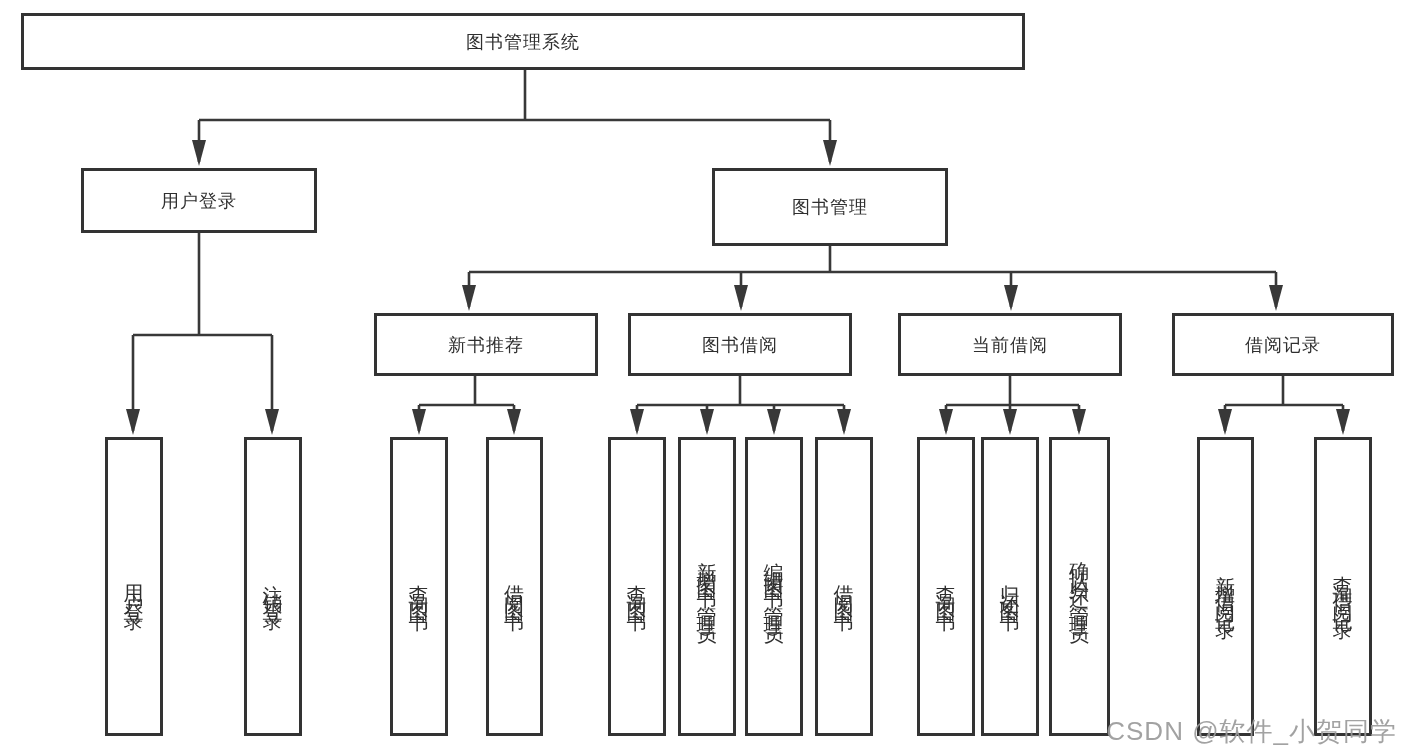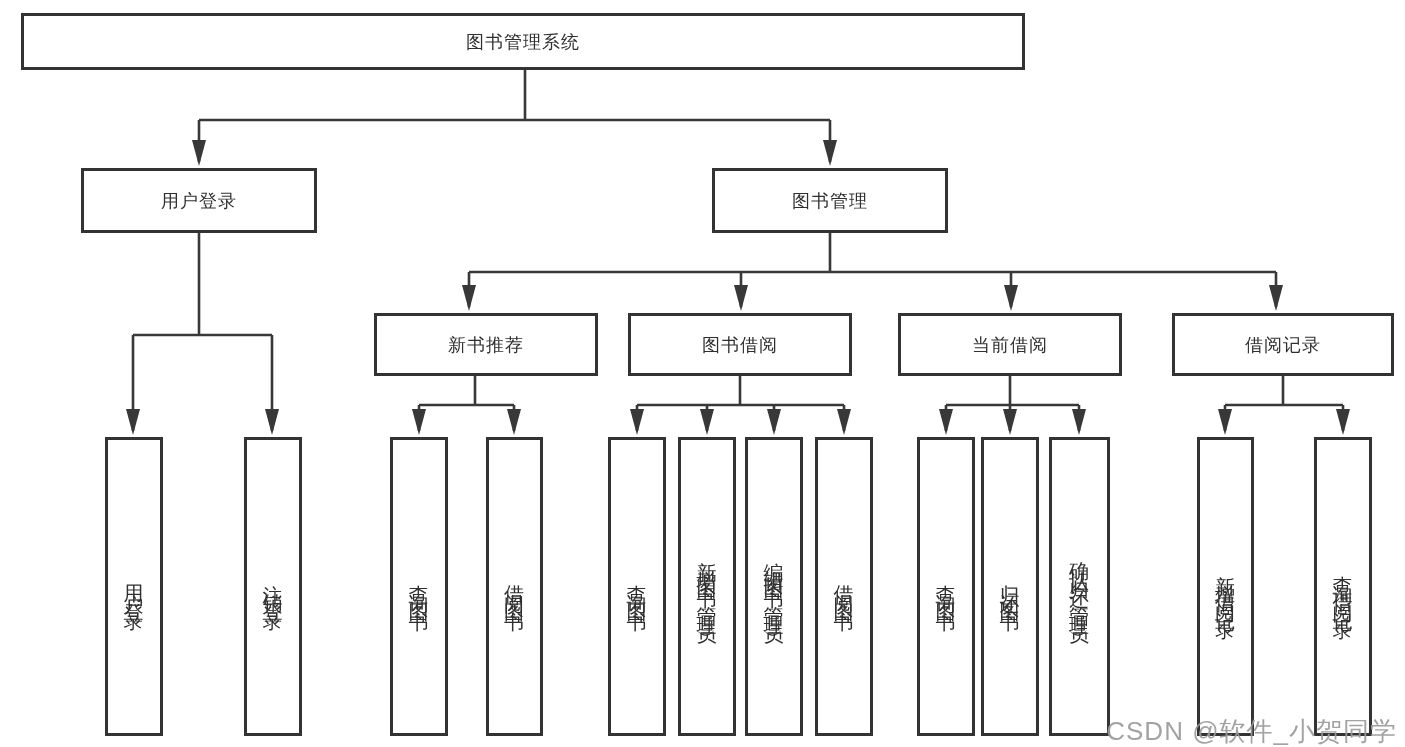--- a/index.html
+++ b/index.html
@@ -102,21 +102,21 @@
     <path d="M1343,405 V431" marker-end="url(#arrow)"></path>
   </svg>
 
   <div class="hbox" style="left:21px;top:13px;width:1004px;height:57px;">
     <span>图书管理系统</span>
   </div>
 
   <div class="hbox" style="left:81px;top:168px;width:236px;height:65px;">
     <span>用户登录</span>
   </div>
-  <div class="hbox" style="left:712px;top:168px;width:236px;height:65px;justify-content:center;">
+  <div class="hbox" style="left:712px;top:168px;width:236px;height:78px;justify-content:center;">
     <span>图书管理</span>
   </div>
 
   <div class="hbox" style="left:374px;top:313px;width:224px;height:63px;">
     <span>新书推荐</span>
   </div>
   <div class="hbox" style="left:628px;top:313px;width:224px;height:63px;">
     <span>图书借阅</span>
   </div>
   <div class="hbox" style="left:898px;top:313px;width:224px;height:63px;">

